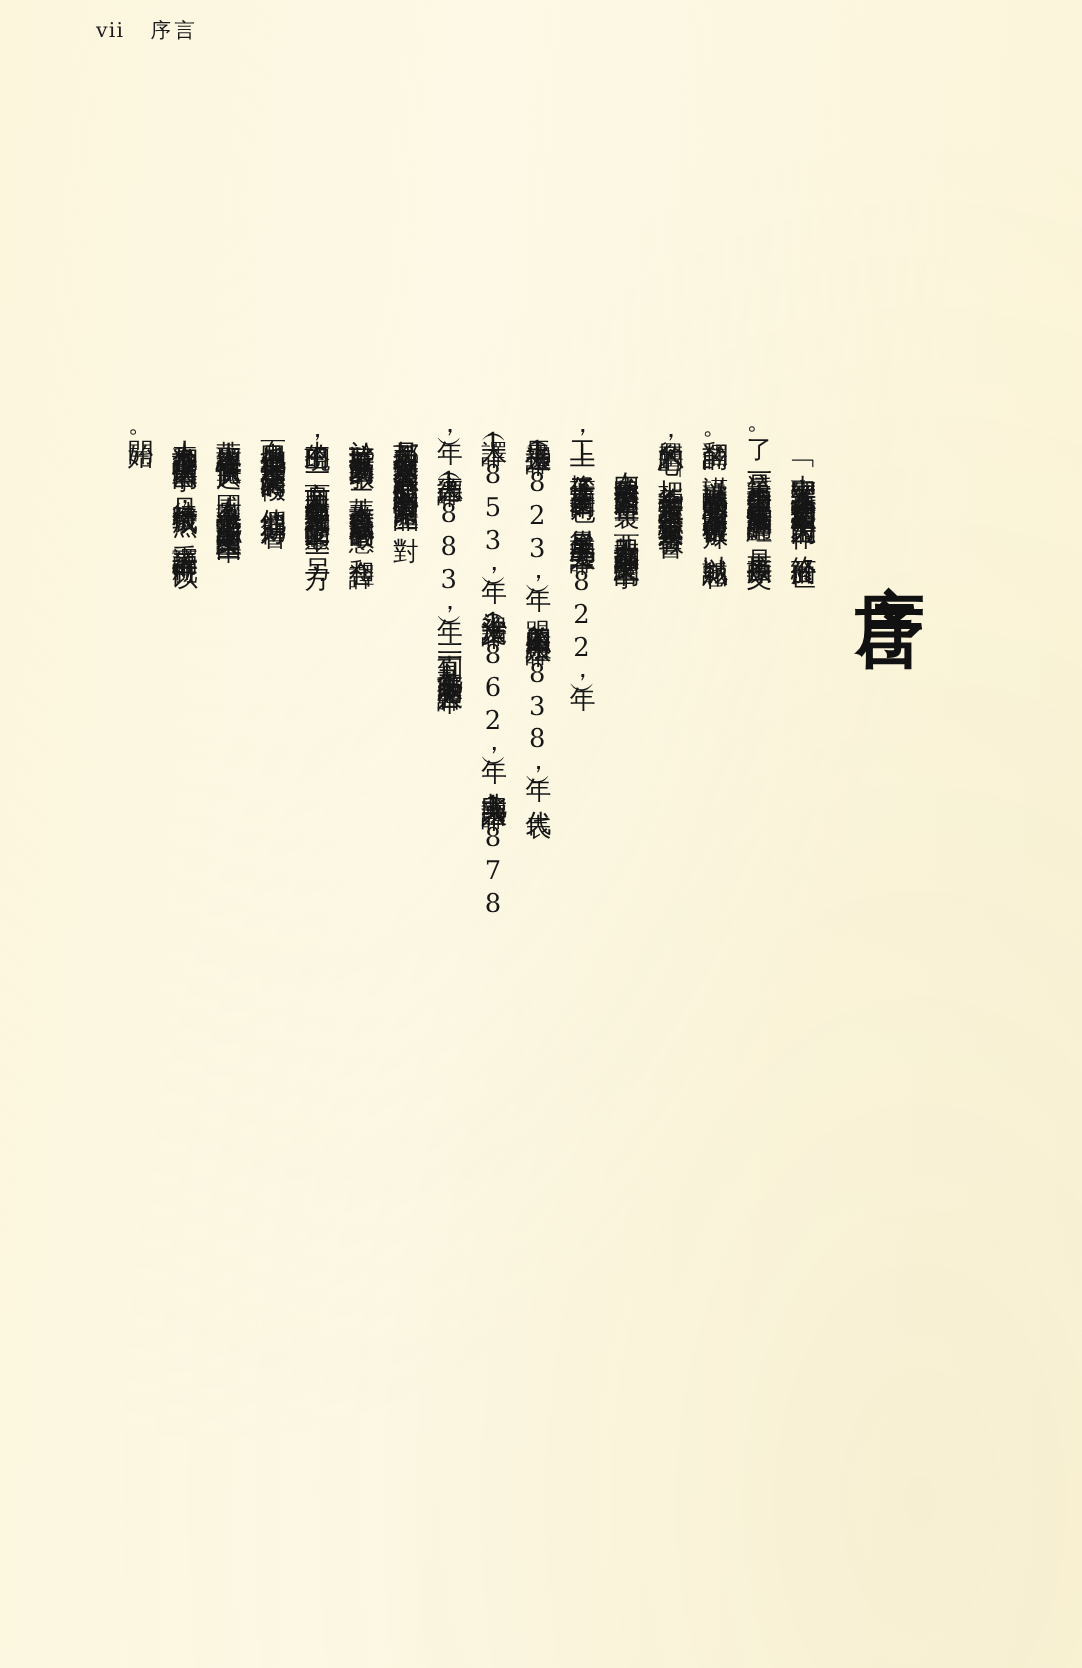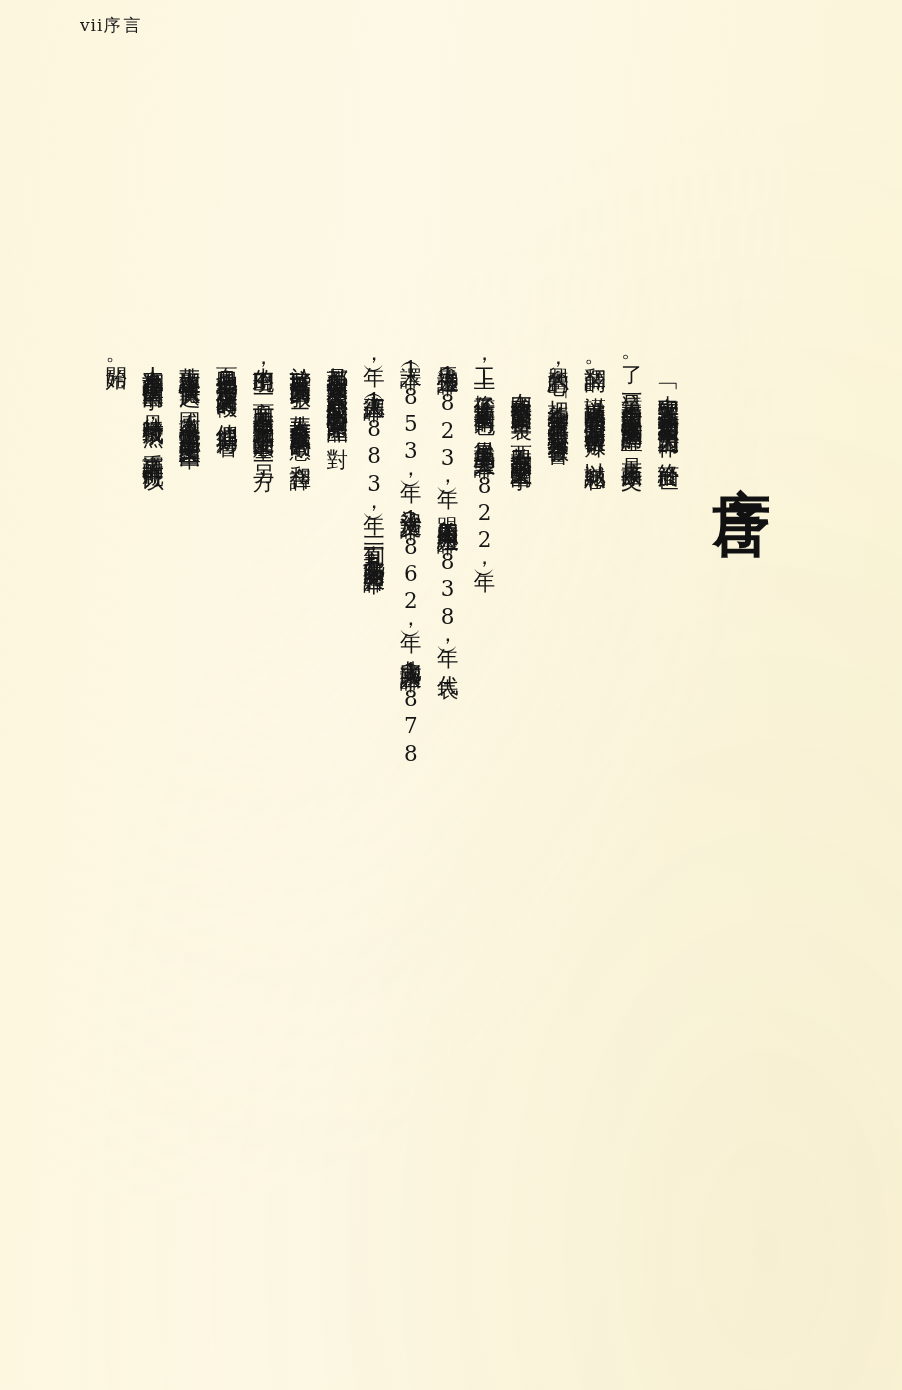--- a/index.html
+++ b/index.html
@@ -19,20 +19,21 @@
     inset: 0;
     background: linear-gradient(95deg, #fcf6dd 0%, #fdf9e6 40%, #fbf4d8 100%);
   }
   
   .runhead {
     position: absolute;
     top: 14px;
     left: 80px;
     display: flex;
     align-items: baseline;
+    gap: 22px;
     color: #1a1a1a;
   }
   .runhead .folio {
     font-family: "DejaVu Serif", "Liberation Serif", serif;
     font-size: 17px;
     letter-spacing: 1px;
   }
   .runhead .chapter {
     font-family: "DejaVu Sans", "Liberation Sans", sans-serif;
     font-size: 17px;

